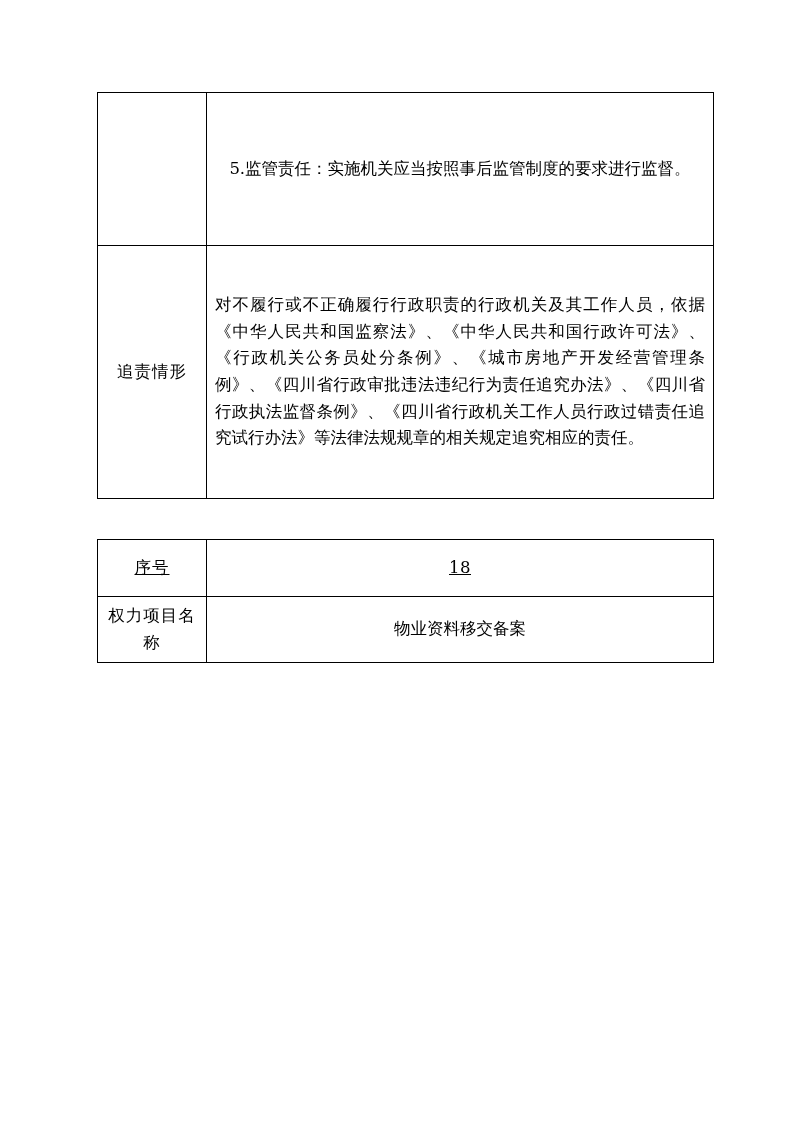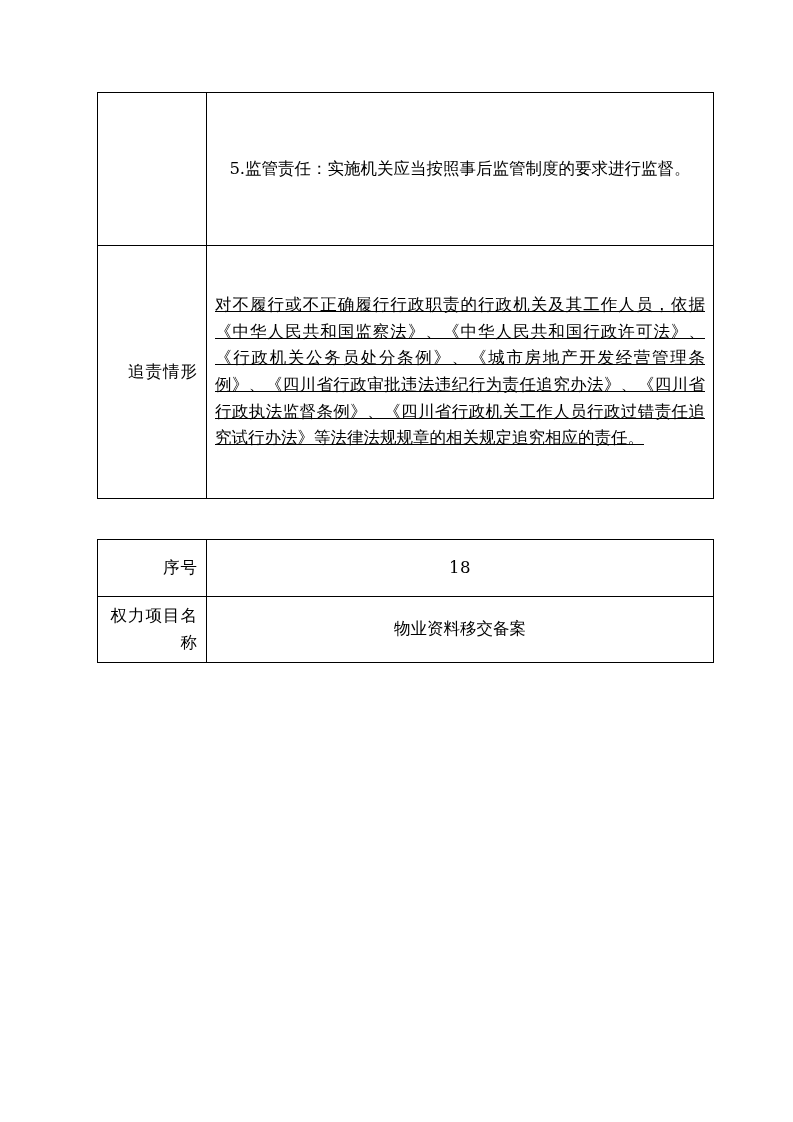--- a/index.html
+++ b/index.html
@@ -31,38 +31,37 @@
   table.doc-table td {
     border: 1px solid #000000;
     vertical-align: middle;
     padding: 6px 8px;
     font-size: 16.5px;
     line-height: 1.62;
     font-family: "DejaVu Serif", "Liberation Serif", serif;
   }
   td.label-cell {
     width: 92px;
-    text-align: right;
+    text-align: center;
     letter-spacing: 1px;
   }
   td.value-cell {
     width: 490px;
   }
   .center {
     text-align: center;
   }
   .justify {
     text-align: justify;
     text-justify: inter-ideograph;
-    text-decoration: underline;
   }
   .tall-1 { height: 140px; }
   .tall-2 { height: 240px; }
   .row-phone { height: 58px; }
-  .row-sm { height: 44px; }
+  .row-sm { height: 44px; text-decoration: underline; }
   .row-md { height: 52px; }
   .spacer {
     height: 40px;
   }
   .num-text {
     letter-spacing: 0.5px;
   }
 </style>
 </head>
 <body>

